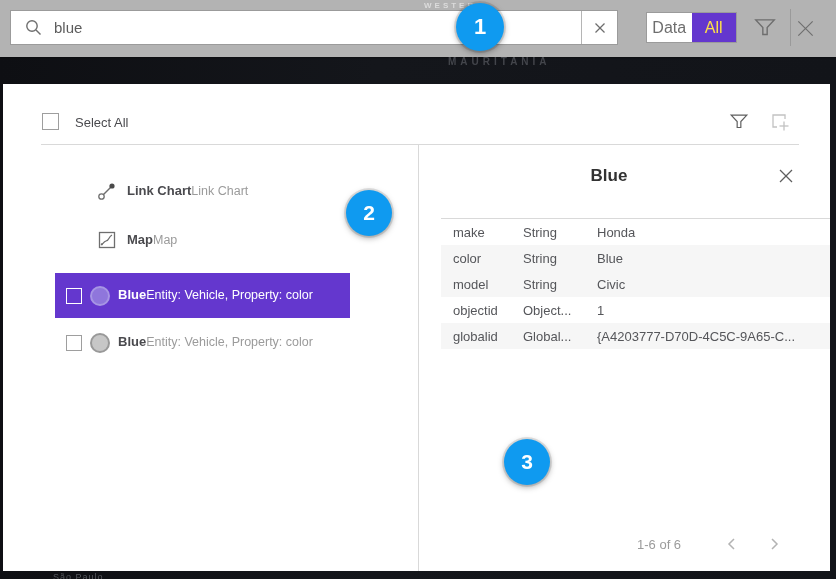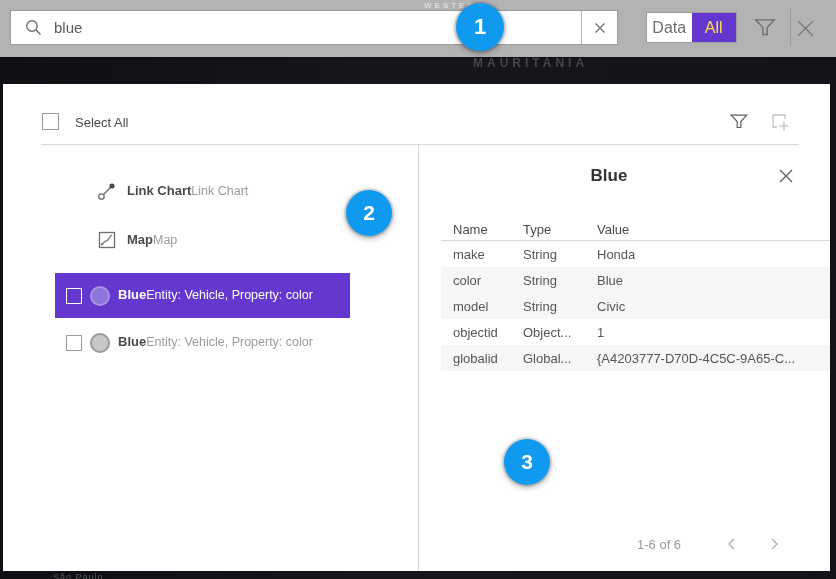--- a/index.html
+++ b/index.html
@@ -8,21 +8,21 @@
 
   .screen {
     position: relative; width: 836px; height: 579px;
     background: linear-gradient(90deg, #0e0f13 0%, #14161b 45%, #121419 100%);
     overflow: hidden;
   }
 
   
   .map-label { position: absolute; z-index: 3; font-weight: bold; pointer-events: none; }
   .lbl-wester { left: 424px; top: 1px; font-size: 8px; letter-spacing: 3px; color: #dcdcdc; }
-  .lbl-mauritania { left: 473px; top: 56px; font-size: 12px; letter-spacing: 4px; color: #43454b; }
+  .lbl-mauritania { left: 448px; top: 56px; font-size: 10px; letter-spacing: 4px; color: #43454b; }
   .lbl-saopaulo { left: 53px; top: 572px; font-size: 9px; letter-spacing: 1px; color: #55575d; font-weight: normal; }
 
   
   .topbar {
     position: absolute; left: 0; top: 0; width: 836px; height: 57px;
     background: #b3b3b3; z-index: 2; box-shadow: 0 1px 2px rgba(0,0,0,.35);
   }
   .search-box {
     position: absolute; left: 10px; top: 10px; width: 608px; height: 35px;
     background: #fff; border: 1px solid #9b9b9b; display: flex; align-items: center;
@@ -208,25 +208,20 @@
     </div>
 
     <div class="detail">
       <div class="detail-title">Blue</div>
       <svg class="detail-close" width="18" height="18" viewBox="0 0 18 18">
         <line x1="3" y1="3" x2="15" y2="15" stroke="#5f5f5f" stroke-width="1.2"></line>
         <line x1="15" y1="3" x2="3" y2="15" stroke="#5f5f5f" stroke-width="1.2"></line>
       </svg>
 
       <div class="dtable">
-        <div class="dtable-header">
-          <span class="tc-name">Name</span>
-          <span class="tc-type">Type</span>
-          <span class="tc-value">Value</span>
-        </div>
         <div class="dtable-divider"></div>
 
         <div class="trow">
           <span class="tc-name">make</span>
           <span class="tc-type">String</span>
           <span class="tc-value">Honda</span>
         </div>
         <div class="trow shaded">
           <span class="tc-name">color</span>
           <span class="tc-type">String</span>

